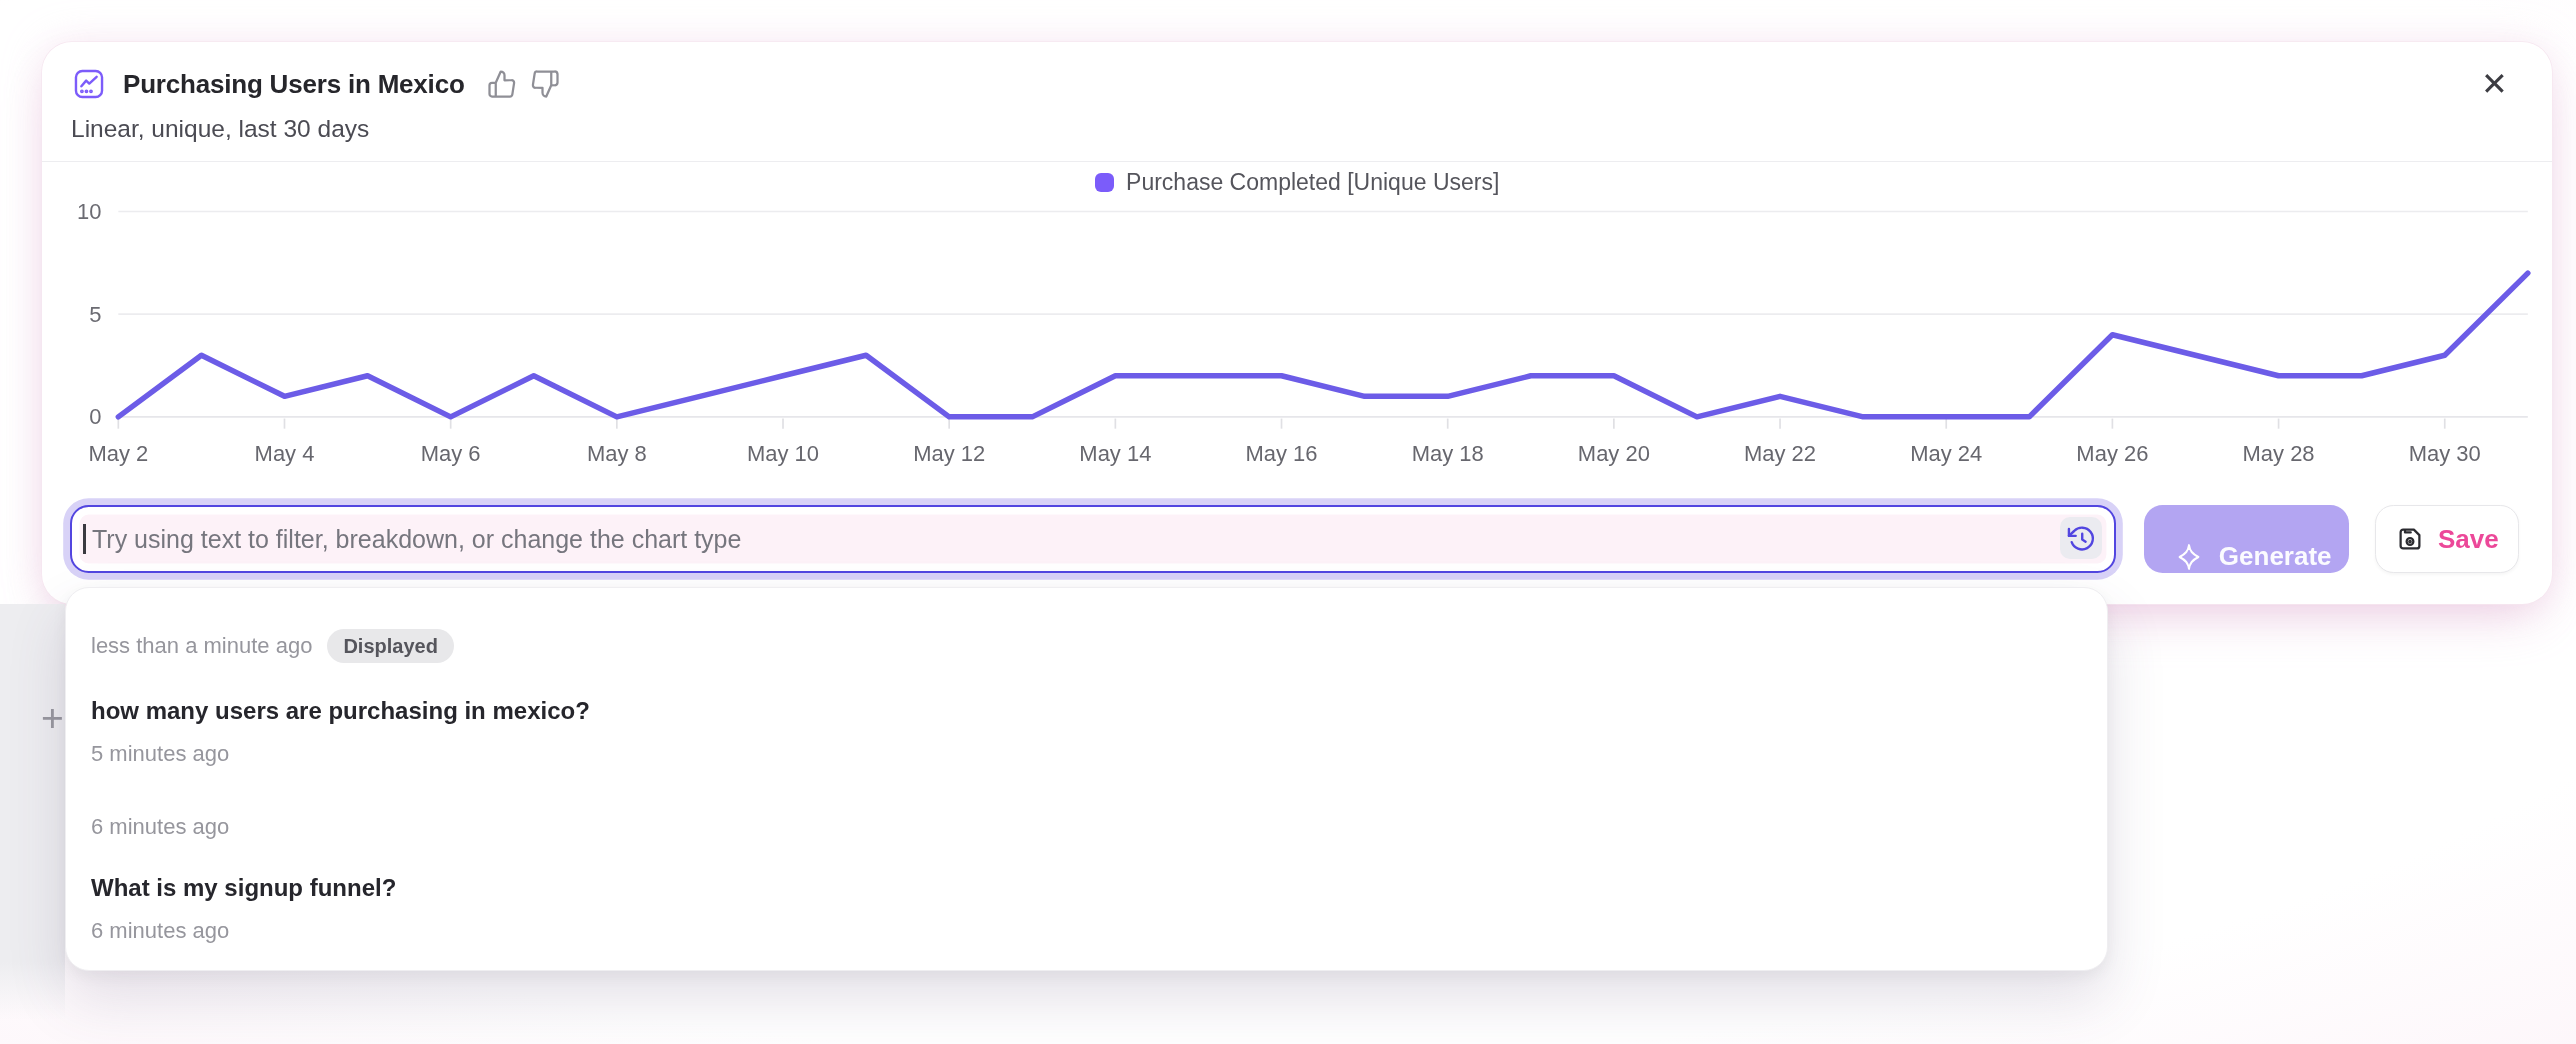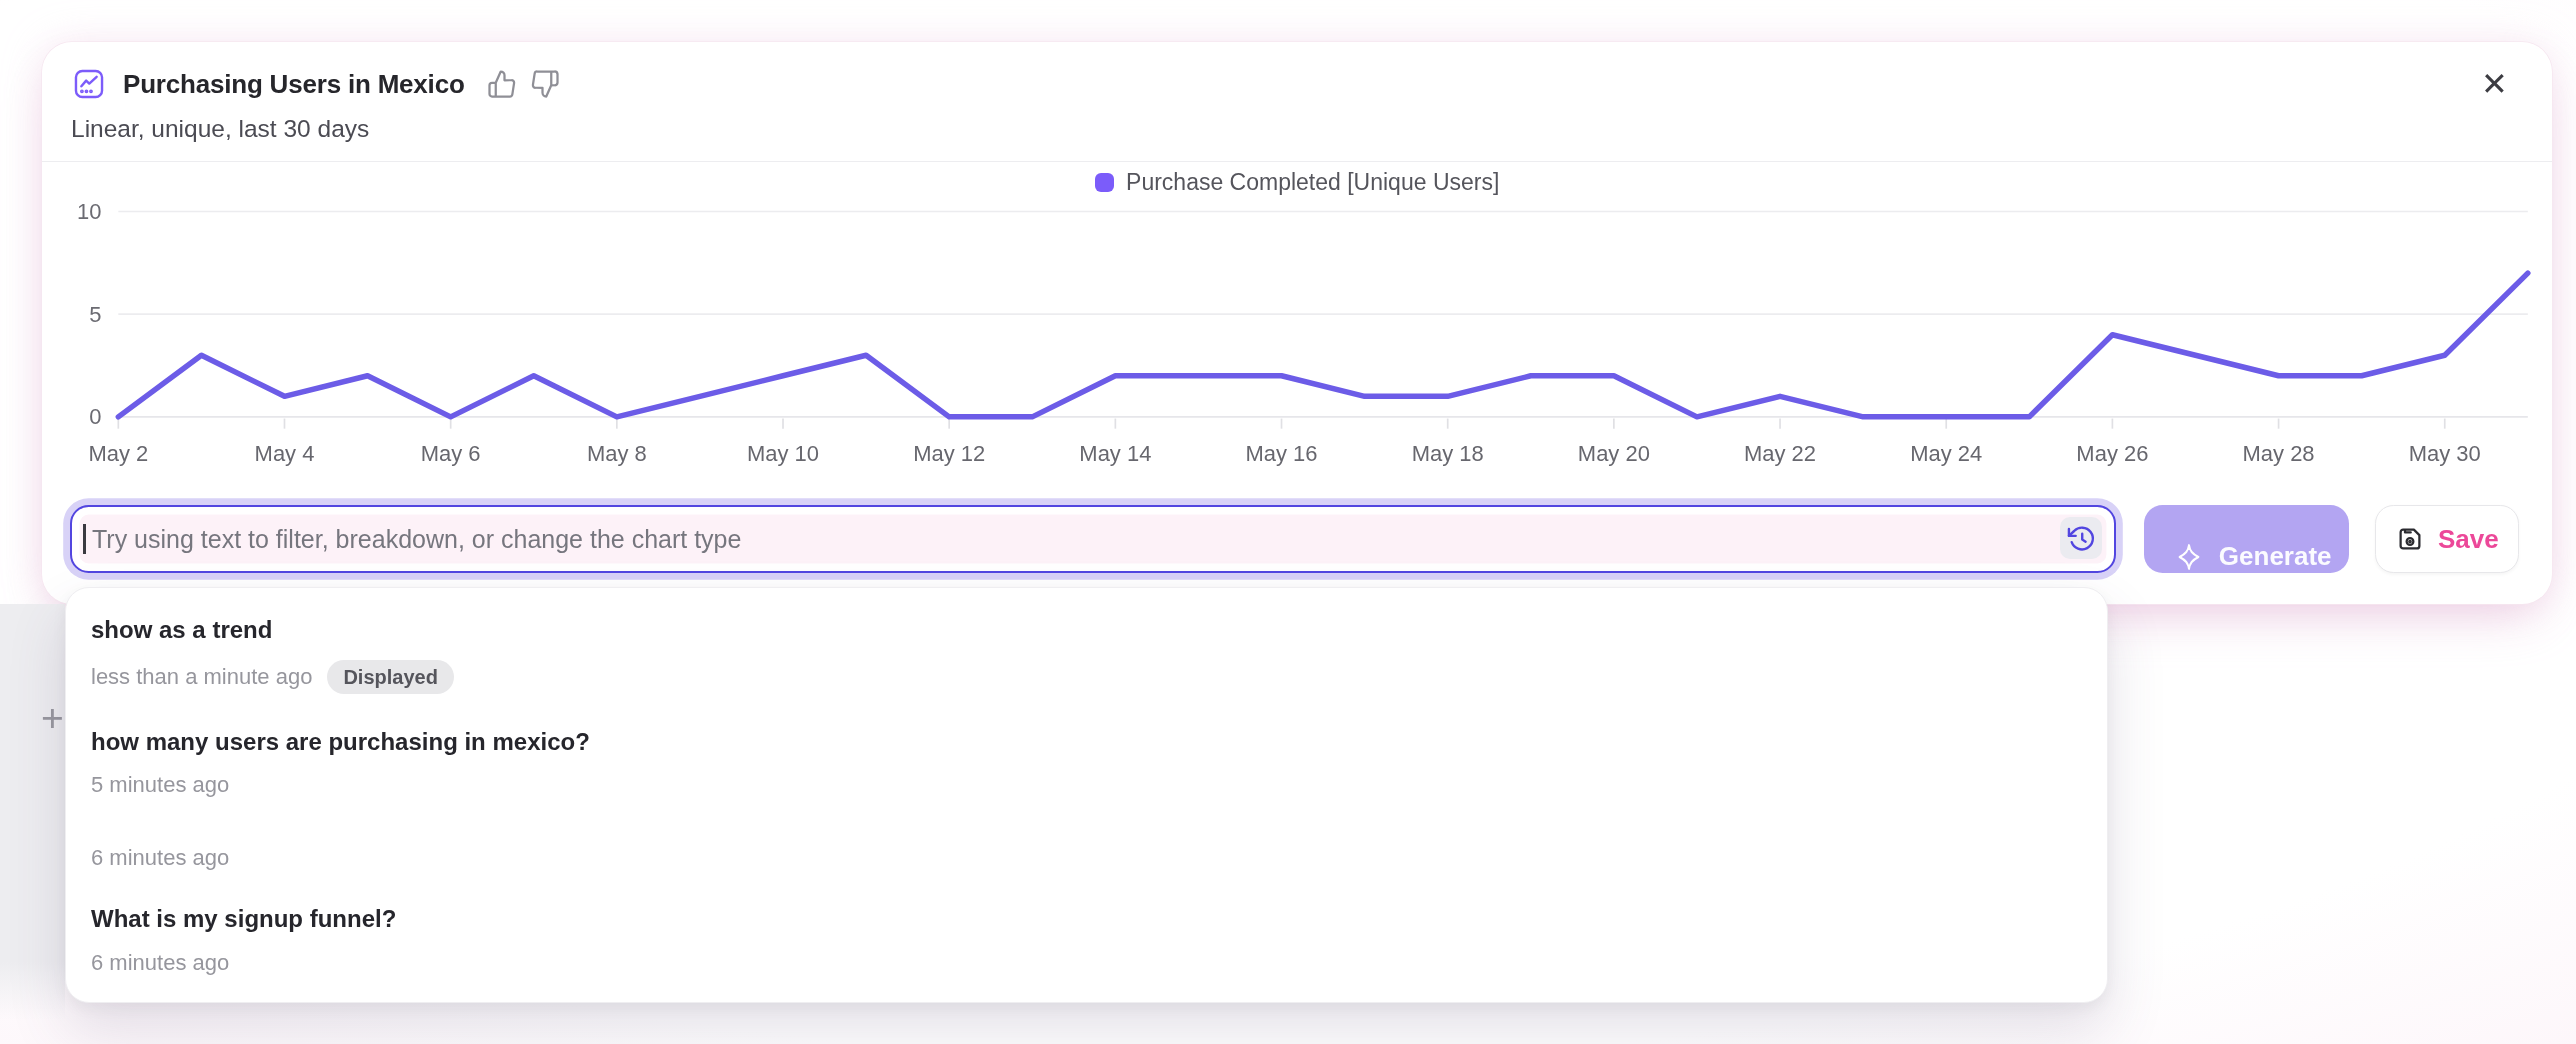--- a/index.html
+++ b/index.html
@@ -187,21 +187,20 @@
     </svg>
     <span class="label">Save</span>
   </button>
 </div>
 
 <div class="page-strip"></div>
 <div class="bg-plus">+</div>
 
 <div class="dropdown">
   <div class="dd-item">
-    <div class="dd-query">show as a trend</div>
     <div class="dd-meta">
       <span class="dd-time">less than a minute ago</span>
       <span class="dd-badge">Displayed</span>
     </div>
   </div>
   <div class="dd-item">
     <div class="dd-query">how many users are purchasing in mexico?</div>
     <div class="dd-meta">
       <span class="dd-time">5 minutes ago</span>
     </div>

